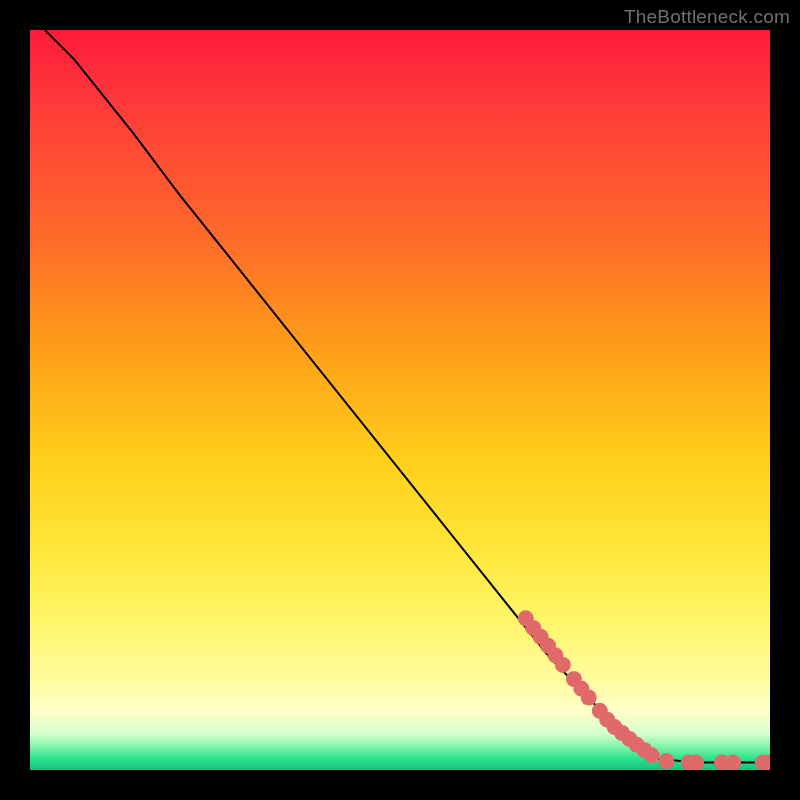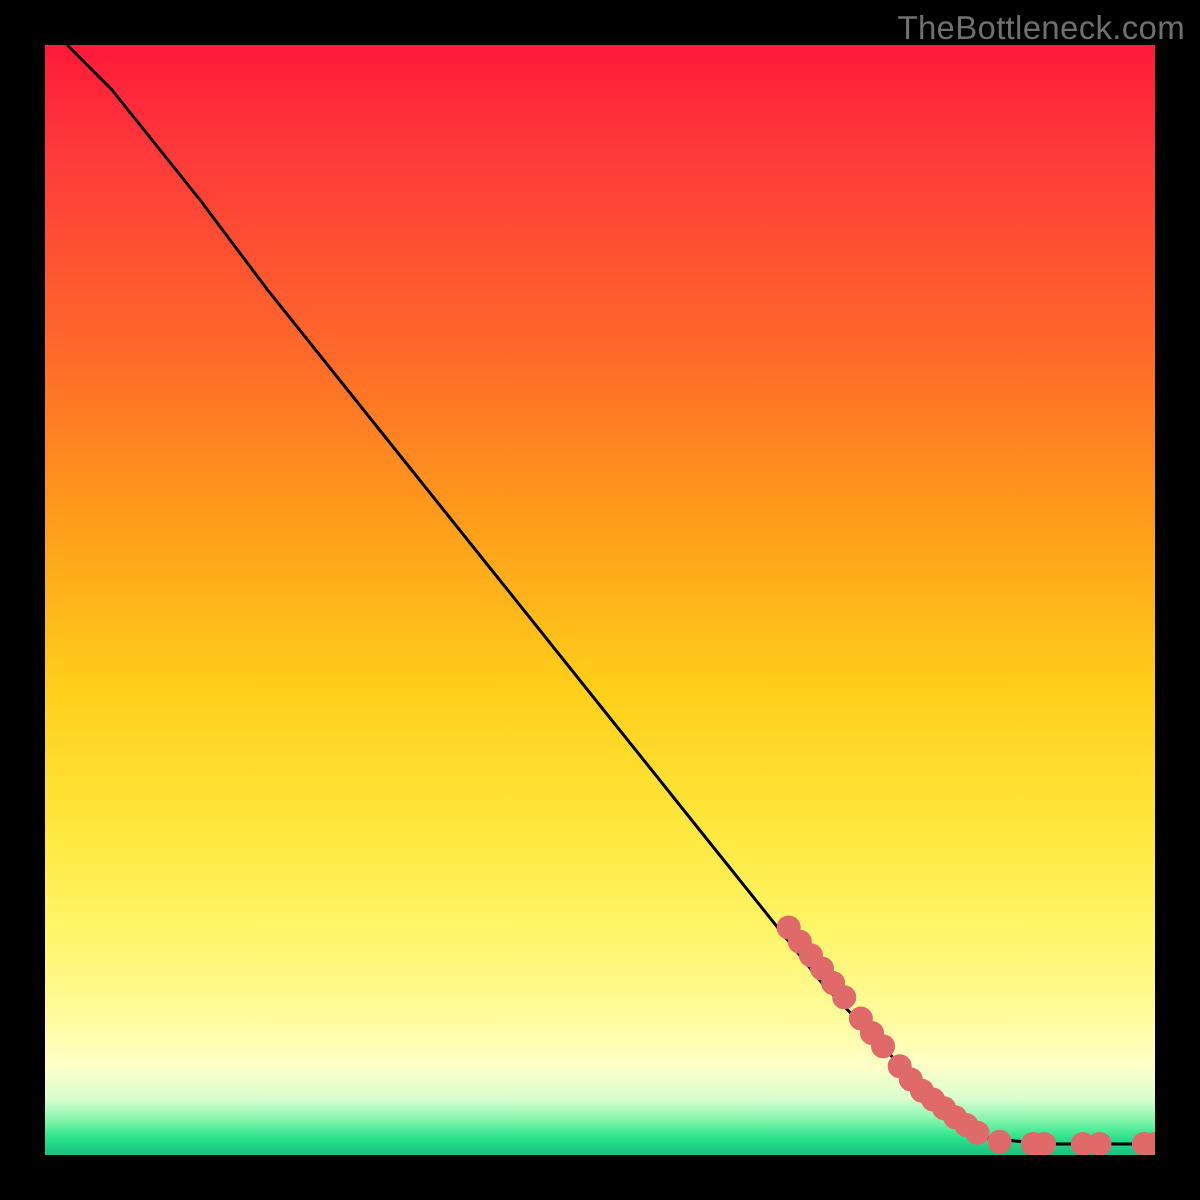--- a/index.html
+++ b/index.html
@@ -41,21 +41,21 @@
       #7cf3a8 97%,
       #28e28a 98.5%,
       #1abf80 100%
     );
   }
   .watermark {
     position: absolute;
     top: 6px;
     right: 10px;
     color: #6f6f6f;
-    font-size: 22px;
+    font-size: 19px;
     font-weight: 400;
     letter-spacing: 0.2px;
     user-select: none;
   }
   svg.overlay {
     position: absolute;
     left: 0;
     top: 0;
     width: 740px;
     height: 740px;

